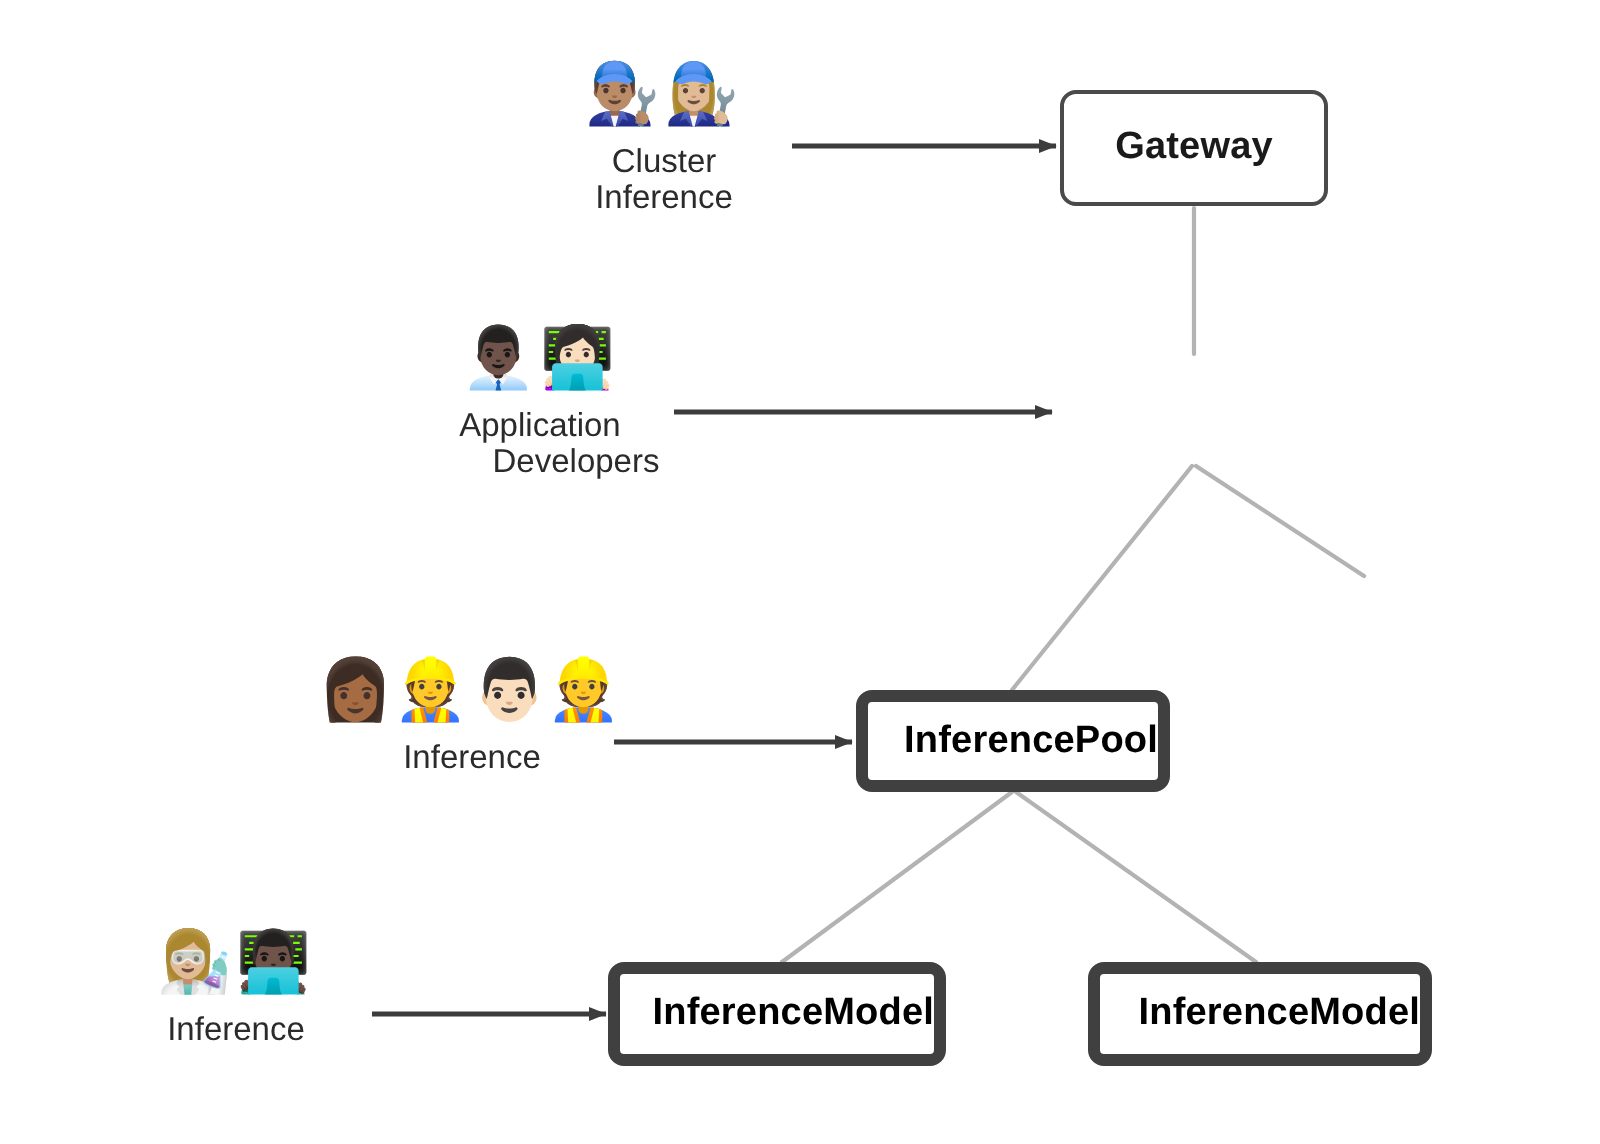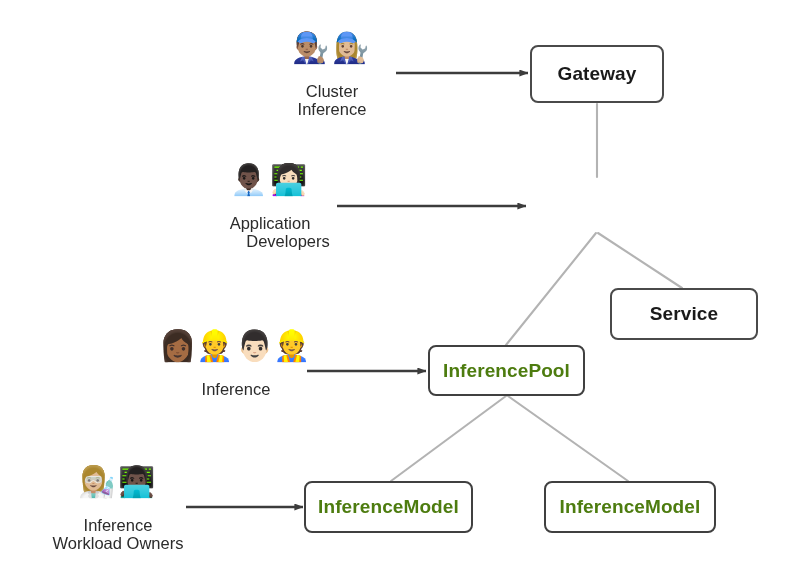--- a/index.html
+++ b/index.html
@@ -34,39 +34,40 @@
     background: #ffffff;
     font-weight: bold;
     letter-spacing: 0.1px;
     white-space: nowrap;
   }
   .node.dark {
     border: 2px solid #4a4a4a;
     color: #1a1a1a;
   }
   .node.blue {
-    border: 2px solid #404040;
-    color: #4d7c0f;
+    border: 6px solid #404040;
+    color: #000000;
+    justify-content: flex-end;
   }
   .persona {
     position: absolute;
     display: flex;
     flex-direction: column;
     align-items: center;
     text-align: center;
   }
   .persona-emoji {
     font-family: "DejaVu Sans", sans-serif;
     font-size: 30px;
     line-height: 34px;
     letter-spacing: 2px;
     white-space: nowrap;
   }
   .persona-label {
-    margin-top: 16px;
+    margin-top: 6px;
     font-size: 16.5px;
     line-height: 21px;
     color: #2b2b2b;
   }
 </style>
 </head>
 <body>
 
 <div id="canvas">
 
@@ -91,23 +92,20 @@
       <line x1="307" y1="371" x2="426" y2="371"></line>
       <line x1="186" y1="507" x2="303" y2="507"></line>
     </g>
   </svg>
 
   <div class="node dark" style="left:530px; top:45px; width:134px; height:58px; font-size:19px;">
     <span>Gateway</span>
   </div>
 
 
-  <div class="node dark" style="left:610px; top:288px; width:148px; height:52px; font-size:19px;">
-    <span>Service</span>
-  </div>
 
   <div class="node blue" style="left:428px; top:345px; width:157px; height:51px; font-size:19px;">
     <span>InferencePool</span>
   </div>
 
   <div class="node blue" style="left:304px; top:481px; width:169px; height:52px; font-size:19px;">
     <span>InferenceModel</span>
   </div>
 
   <div class="node blue" style="left:544px; top:481px; width:172px; height:52px; font-size:19px;">
@@ -127,16 +125,15 @@
   </div>
 
   <div class="persona" style="left:163px; top:329px; width:146px;">
     <div class="persona-emoji">👩🏾‍👷👨🏻‍👷</div>
     <div class="persona-label">Inference</div>
   </div>
 
   <div class="persona" style="left:43px; top:465px; width:150px;">
     <div class="persona-emoji">👩🏼‍🔬👨🏿‍💻</div>
     <div class="persona-label">Inference</div>
-    <div class="persona-label" style="margin-top:-3px;">Workload Owners</div>
   </div>
 
 </div>
 
 </body></html>

